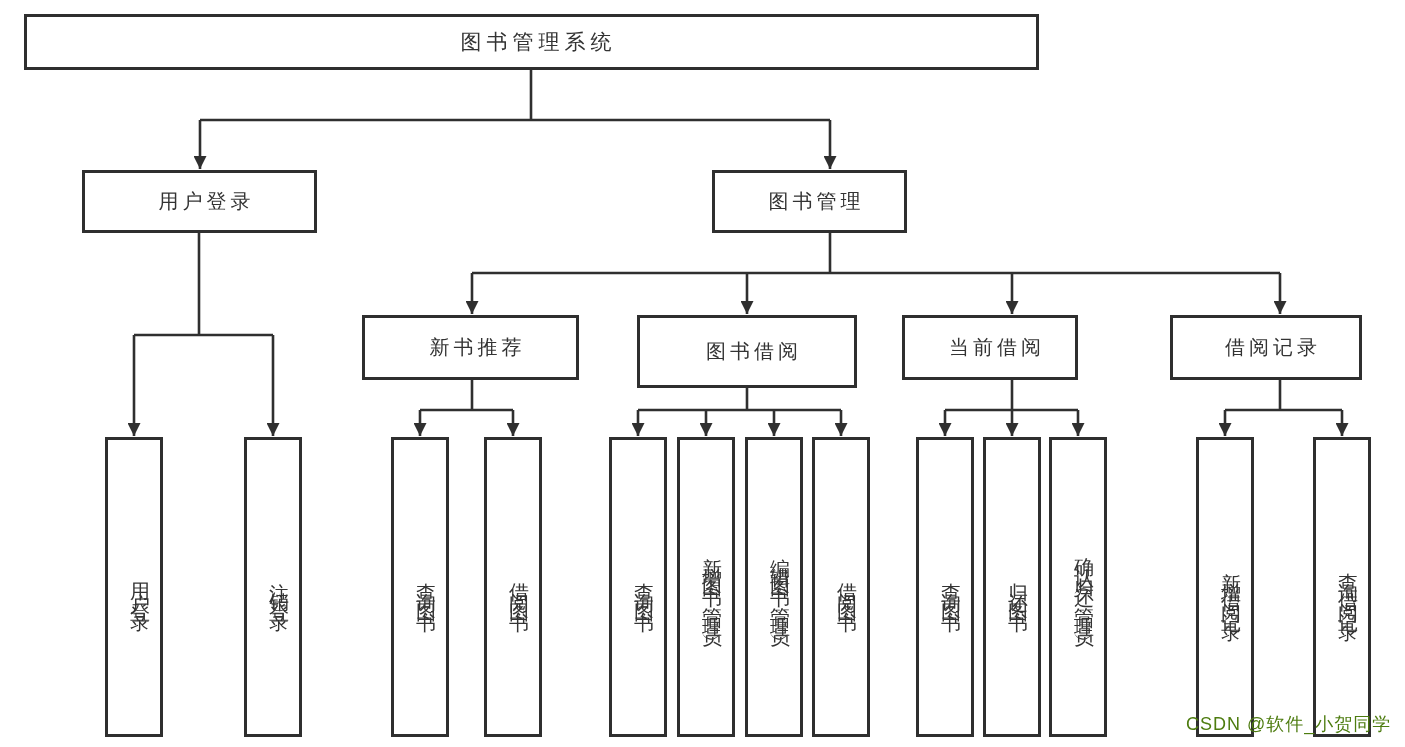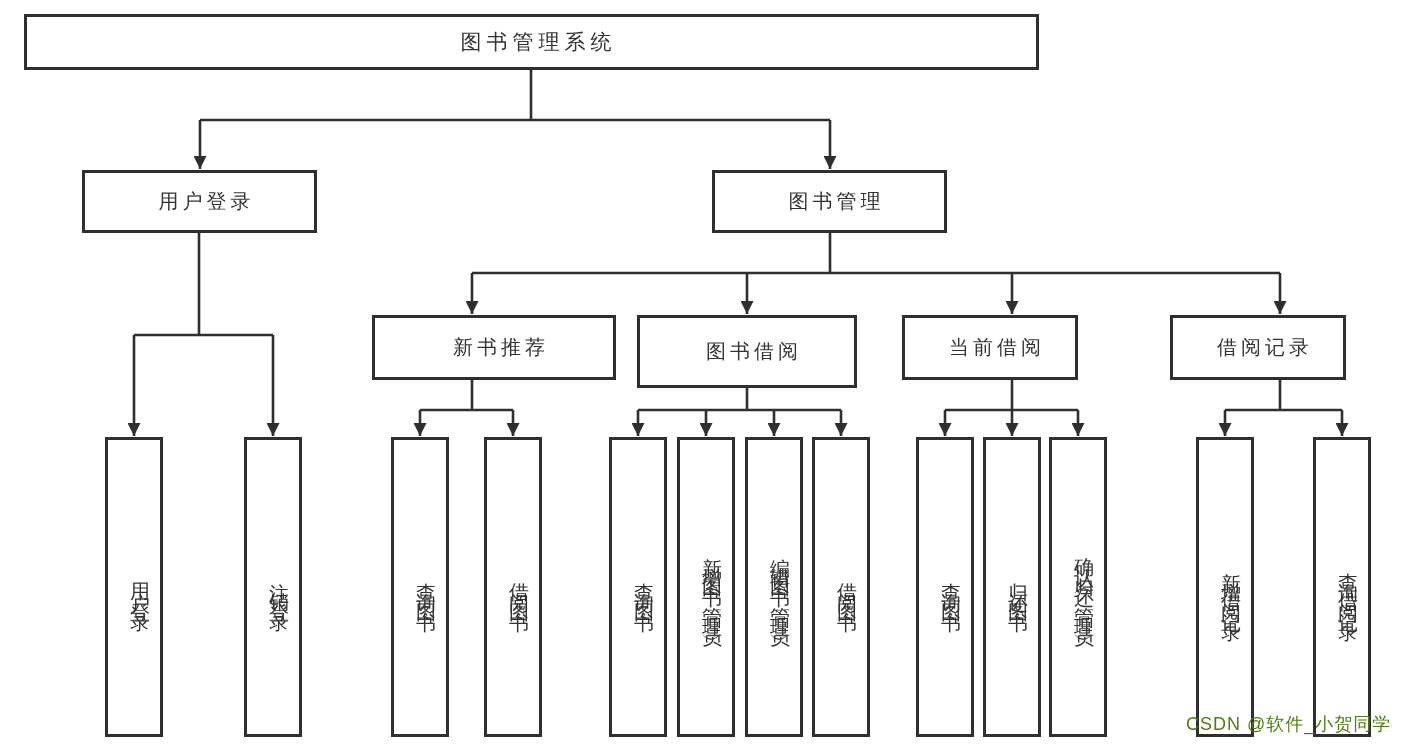--- a/index.html
+++ b/index.html
@@ -83,26 +83,26 @@
       <line x1="1078" y1="410" x2="1078" y2="436" marker-end="url(#arrow)"></line>
 
       <line x1="1225" y1="410" x2="1225" y2="436" marker-end="url(#arrow)"></line>
       <line x1="1342" y1="410" x2="1342" y2="436" marker-end="url(#arrow)"></line>
     </g>
   </svg>
 
   <div class="node hnode root" style="left:24px;top:14px;width:1015px;height:56px">图书管理系统</div>
 
   <div class="node hnode" style="left:82px;top:170px;width:235px;height:63px">用户登录</div>
-  <div class="node hnode" style="left:712px;top:170px;width:235px;height:63px">图书管理</div>
+  <div class="node hnode" style="left:712px;top:170px;width:195px;height:63px">图书管理</div>
 
-  <div class="node hnode" style="left:372px;top:315px;width:244px;height:65px">新书推荐</div>
+  <div class="node hnode" style="left:362px;top:315px;width:217px;height:65px">新书推荐</div>
   <div class="node hnode" style="left:637px;top:315px;width:220px;height:73px">图书借阅</div>
   <div class="node hnode" style="left:902px;top:315px;width:176px;height:65px">当前借阅</div>
-  <div class="node hnode" style="left:1170px;top:315px;width:176px;height:65px">借阅记录</div>
+  <div class="node hnode" style="left:1170px;top:315px;width:192px;height:65px">借阅记录</div>
 
   <div class="node vnode" style="left:105px;top:437px;width:58px;height:300px">用户登录</div>
   <div class="node vnode" style="left:244px;top:437px;width:58px;height:300px">注销登录</div>
 
   <div class="node vnode" style="left:391px;top:437px;width:58px;height:300px">查询图书</div>
   <div class="node vnode" style="left:484px;top:437px;width:58px;height:300px">借阅图书</div>
 
   <div class="node vnode" style="left:609px;top:437px;width:58px;height:300px">查询图书</div>
   <div class="node vnode" style="left:677px;top:437px;width:58px;height:300px">新增图书（管理员）</div>
   <div class="node vnode" style="left:745px;top:437px;width:58px;height:300px">编辑图书（管理员）</div>

